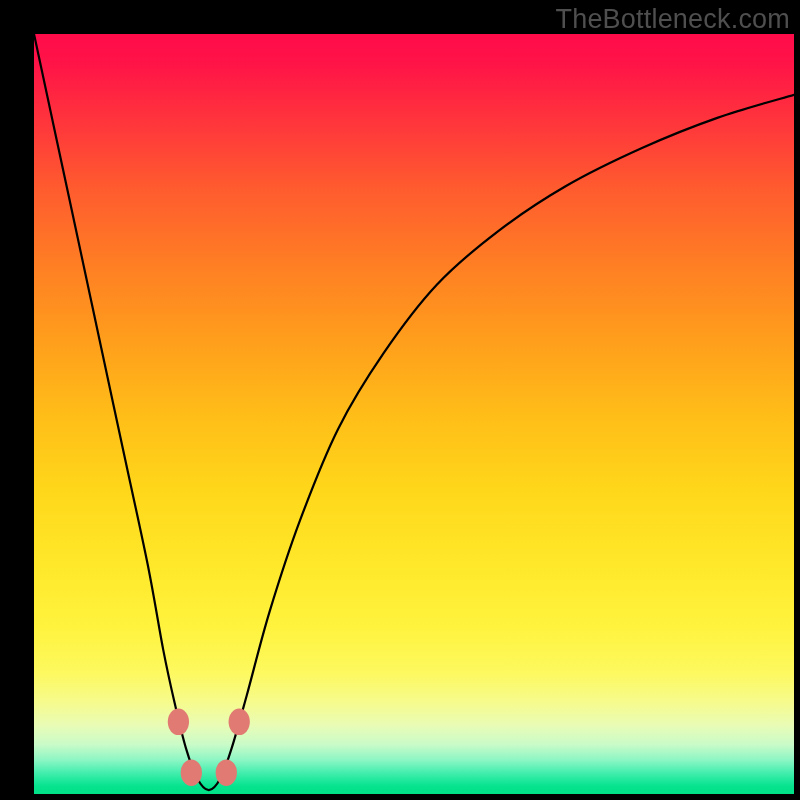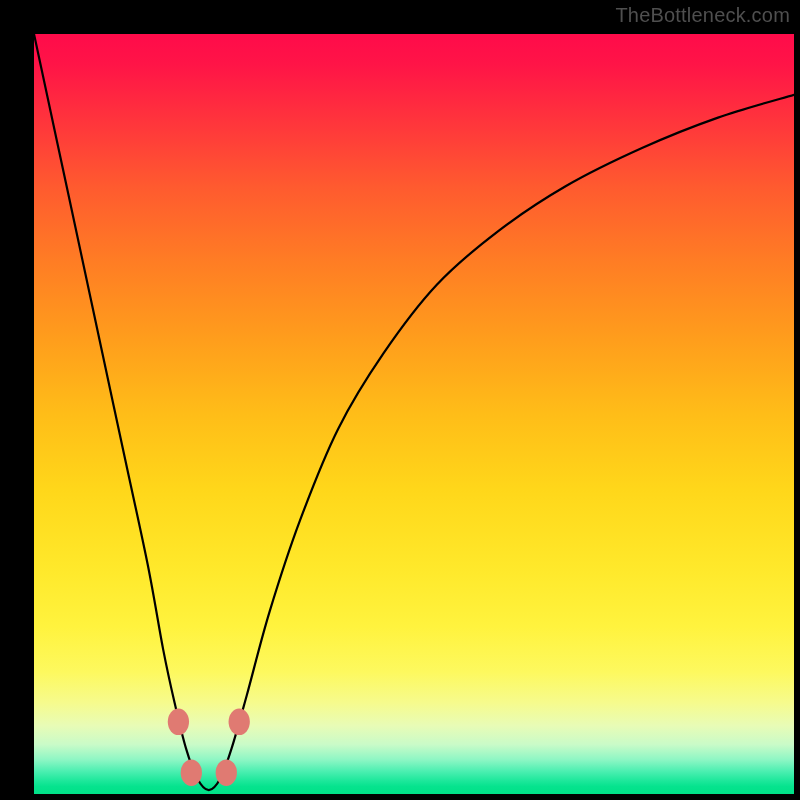--- a/index.html
+++ b/index.html
@@ -61,21 +61,21 @@
     left: 0;
     top: 0;
     width: 760px;
     height: 760px;
   }
   .watermark {
     position: absolute;
     top: 4px;
     right: 10px;
     color: #4f4f4f;
-    font-size: 20px;
+    font-size: 27px;
     letter-spacing: 0.2px;
     font-weight: 400;
     user-select: none;
   }
 </style>
 </head>
 <body>
 
 <div class="frame">
 

